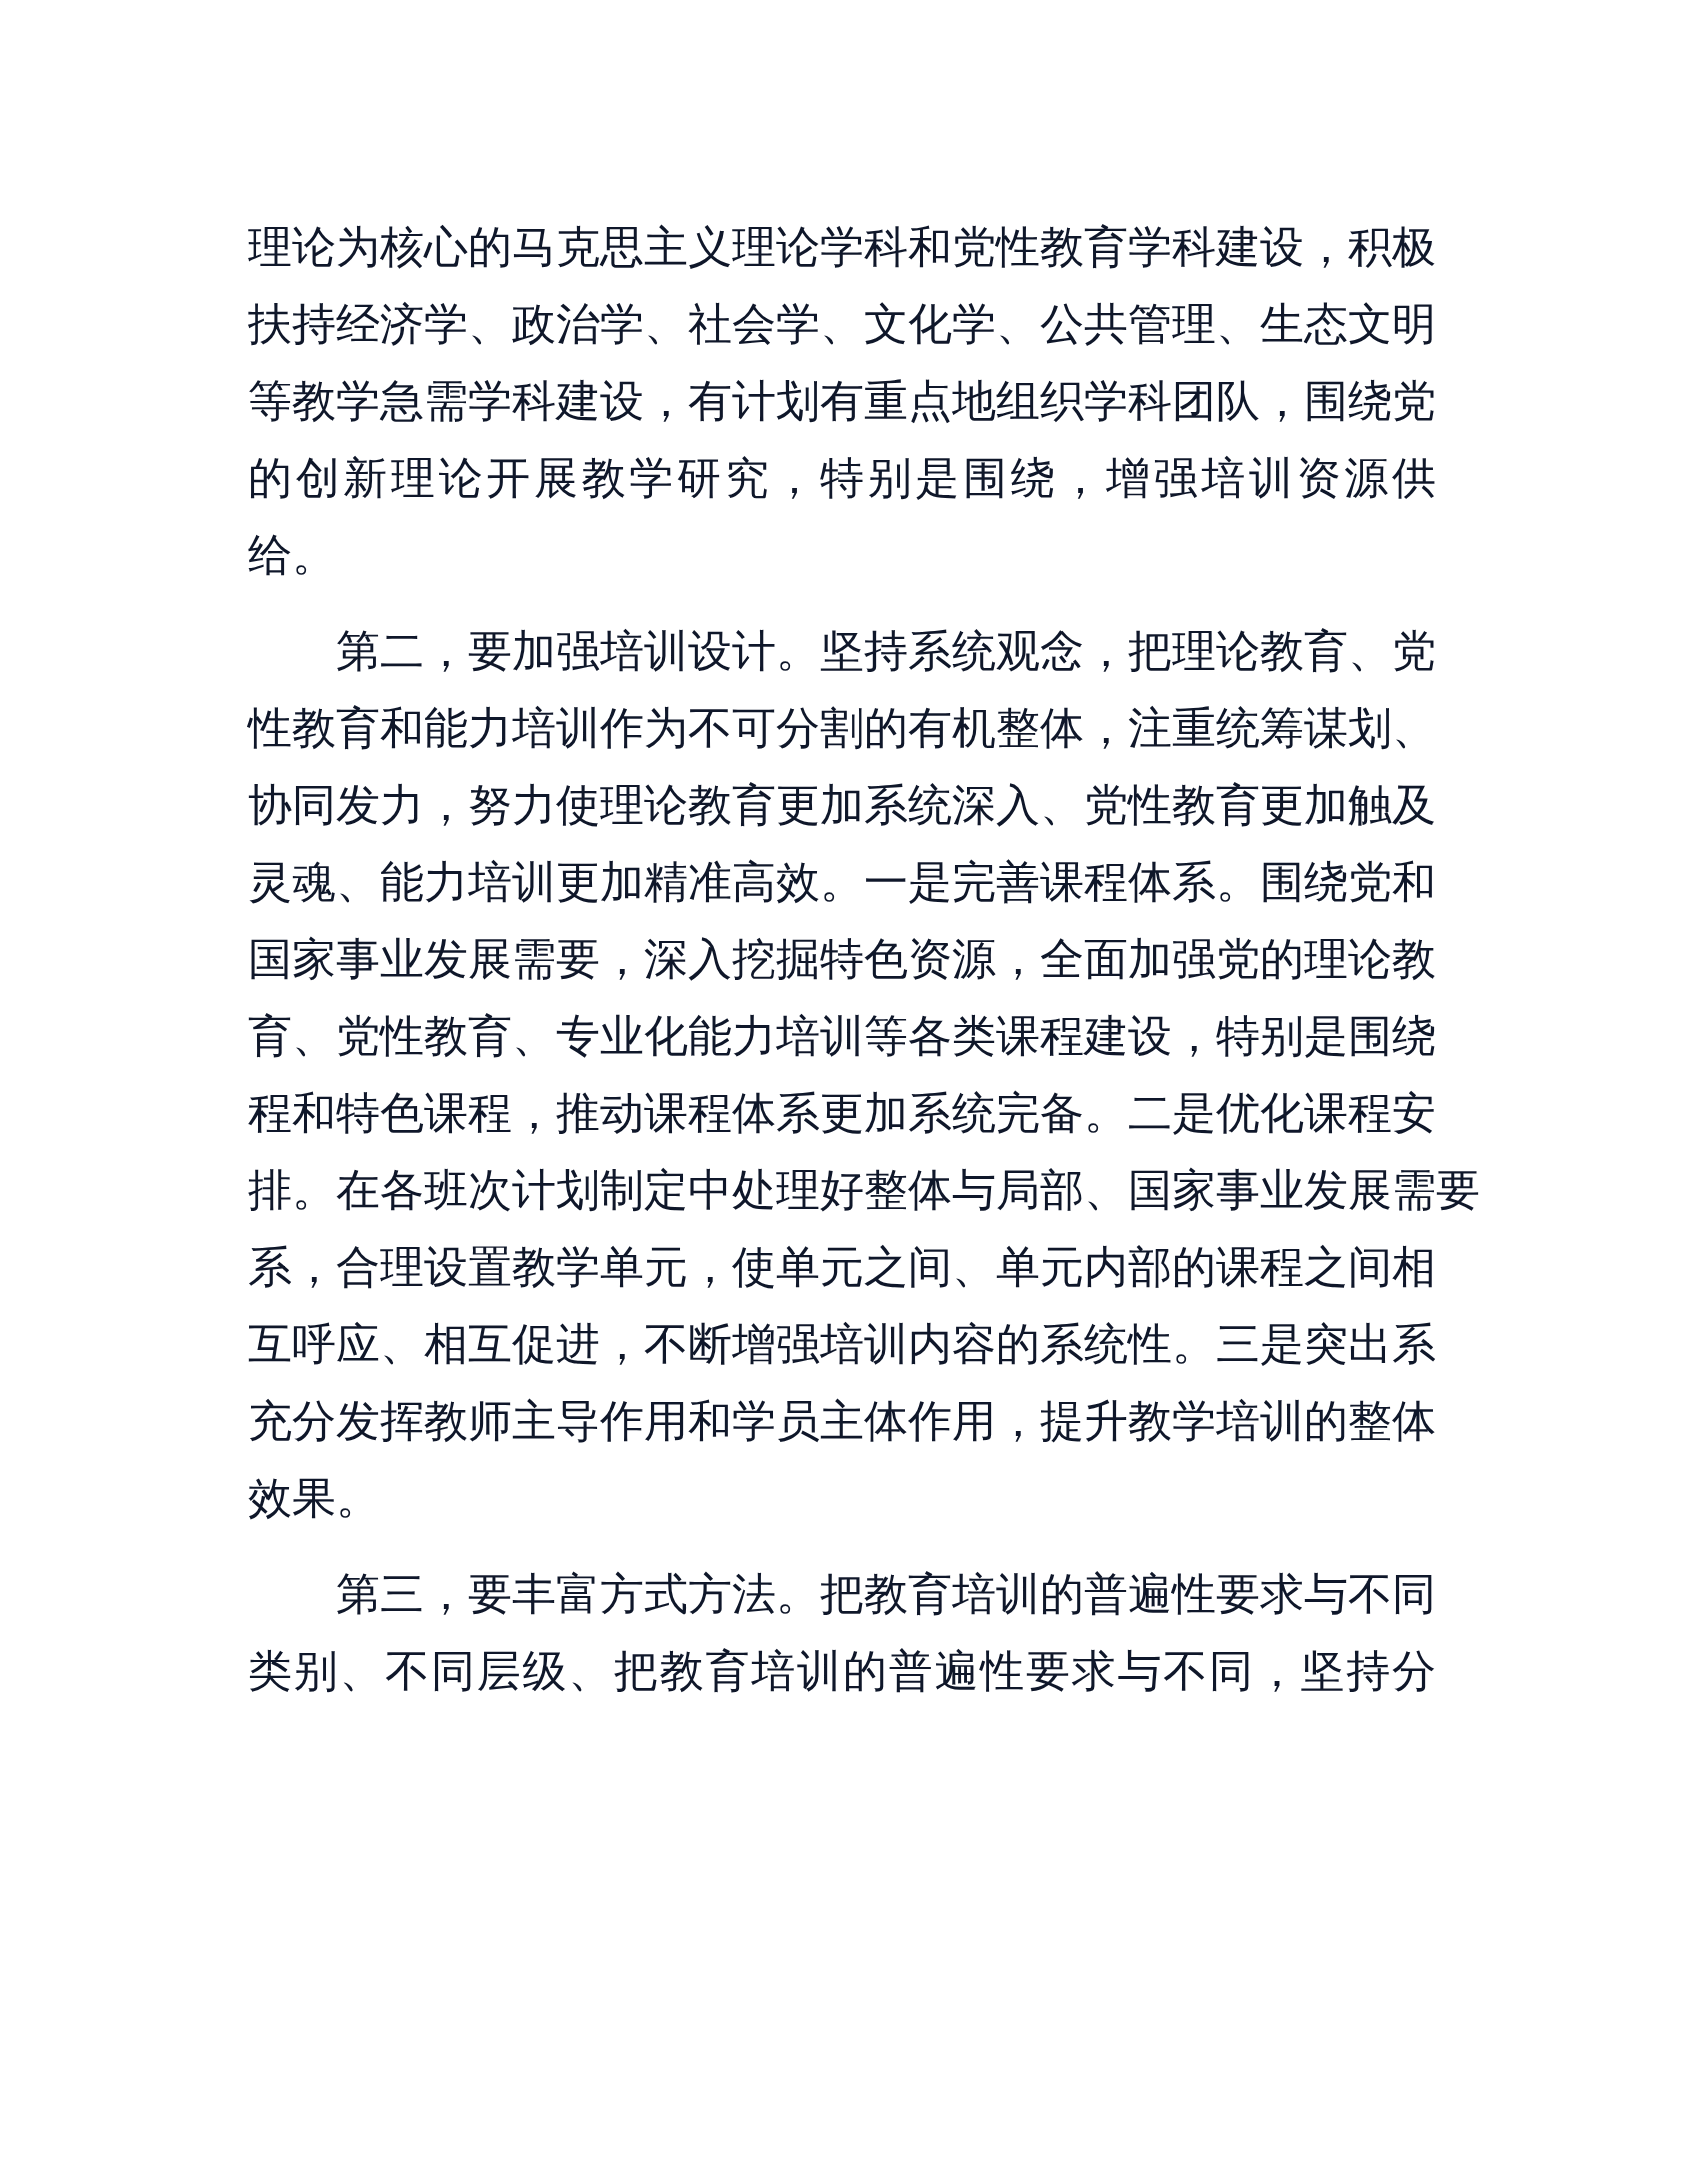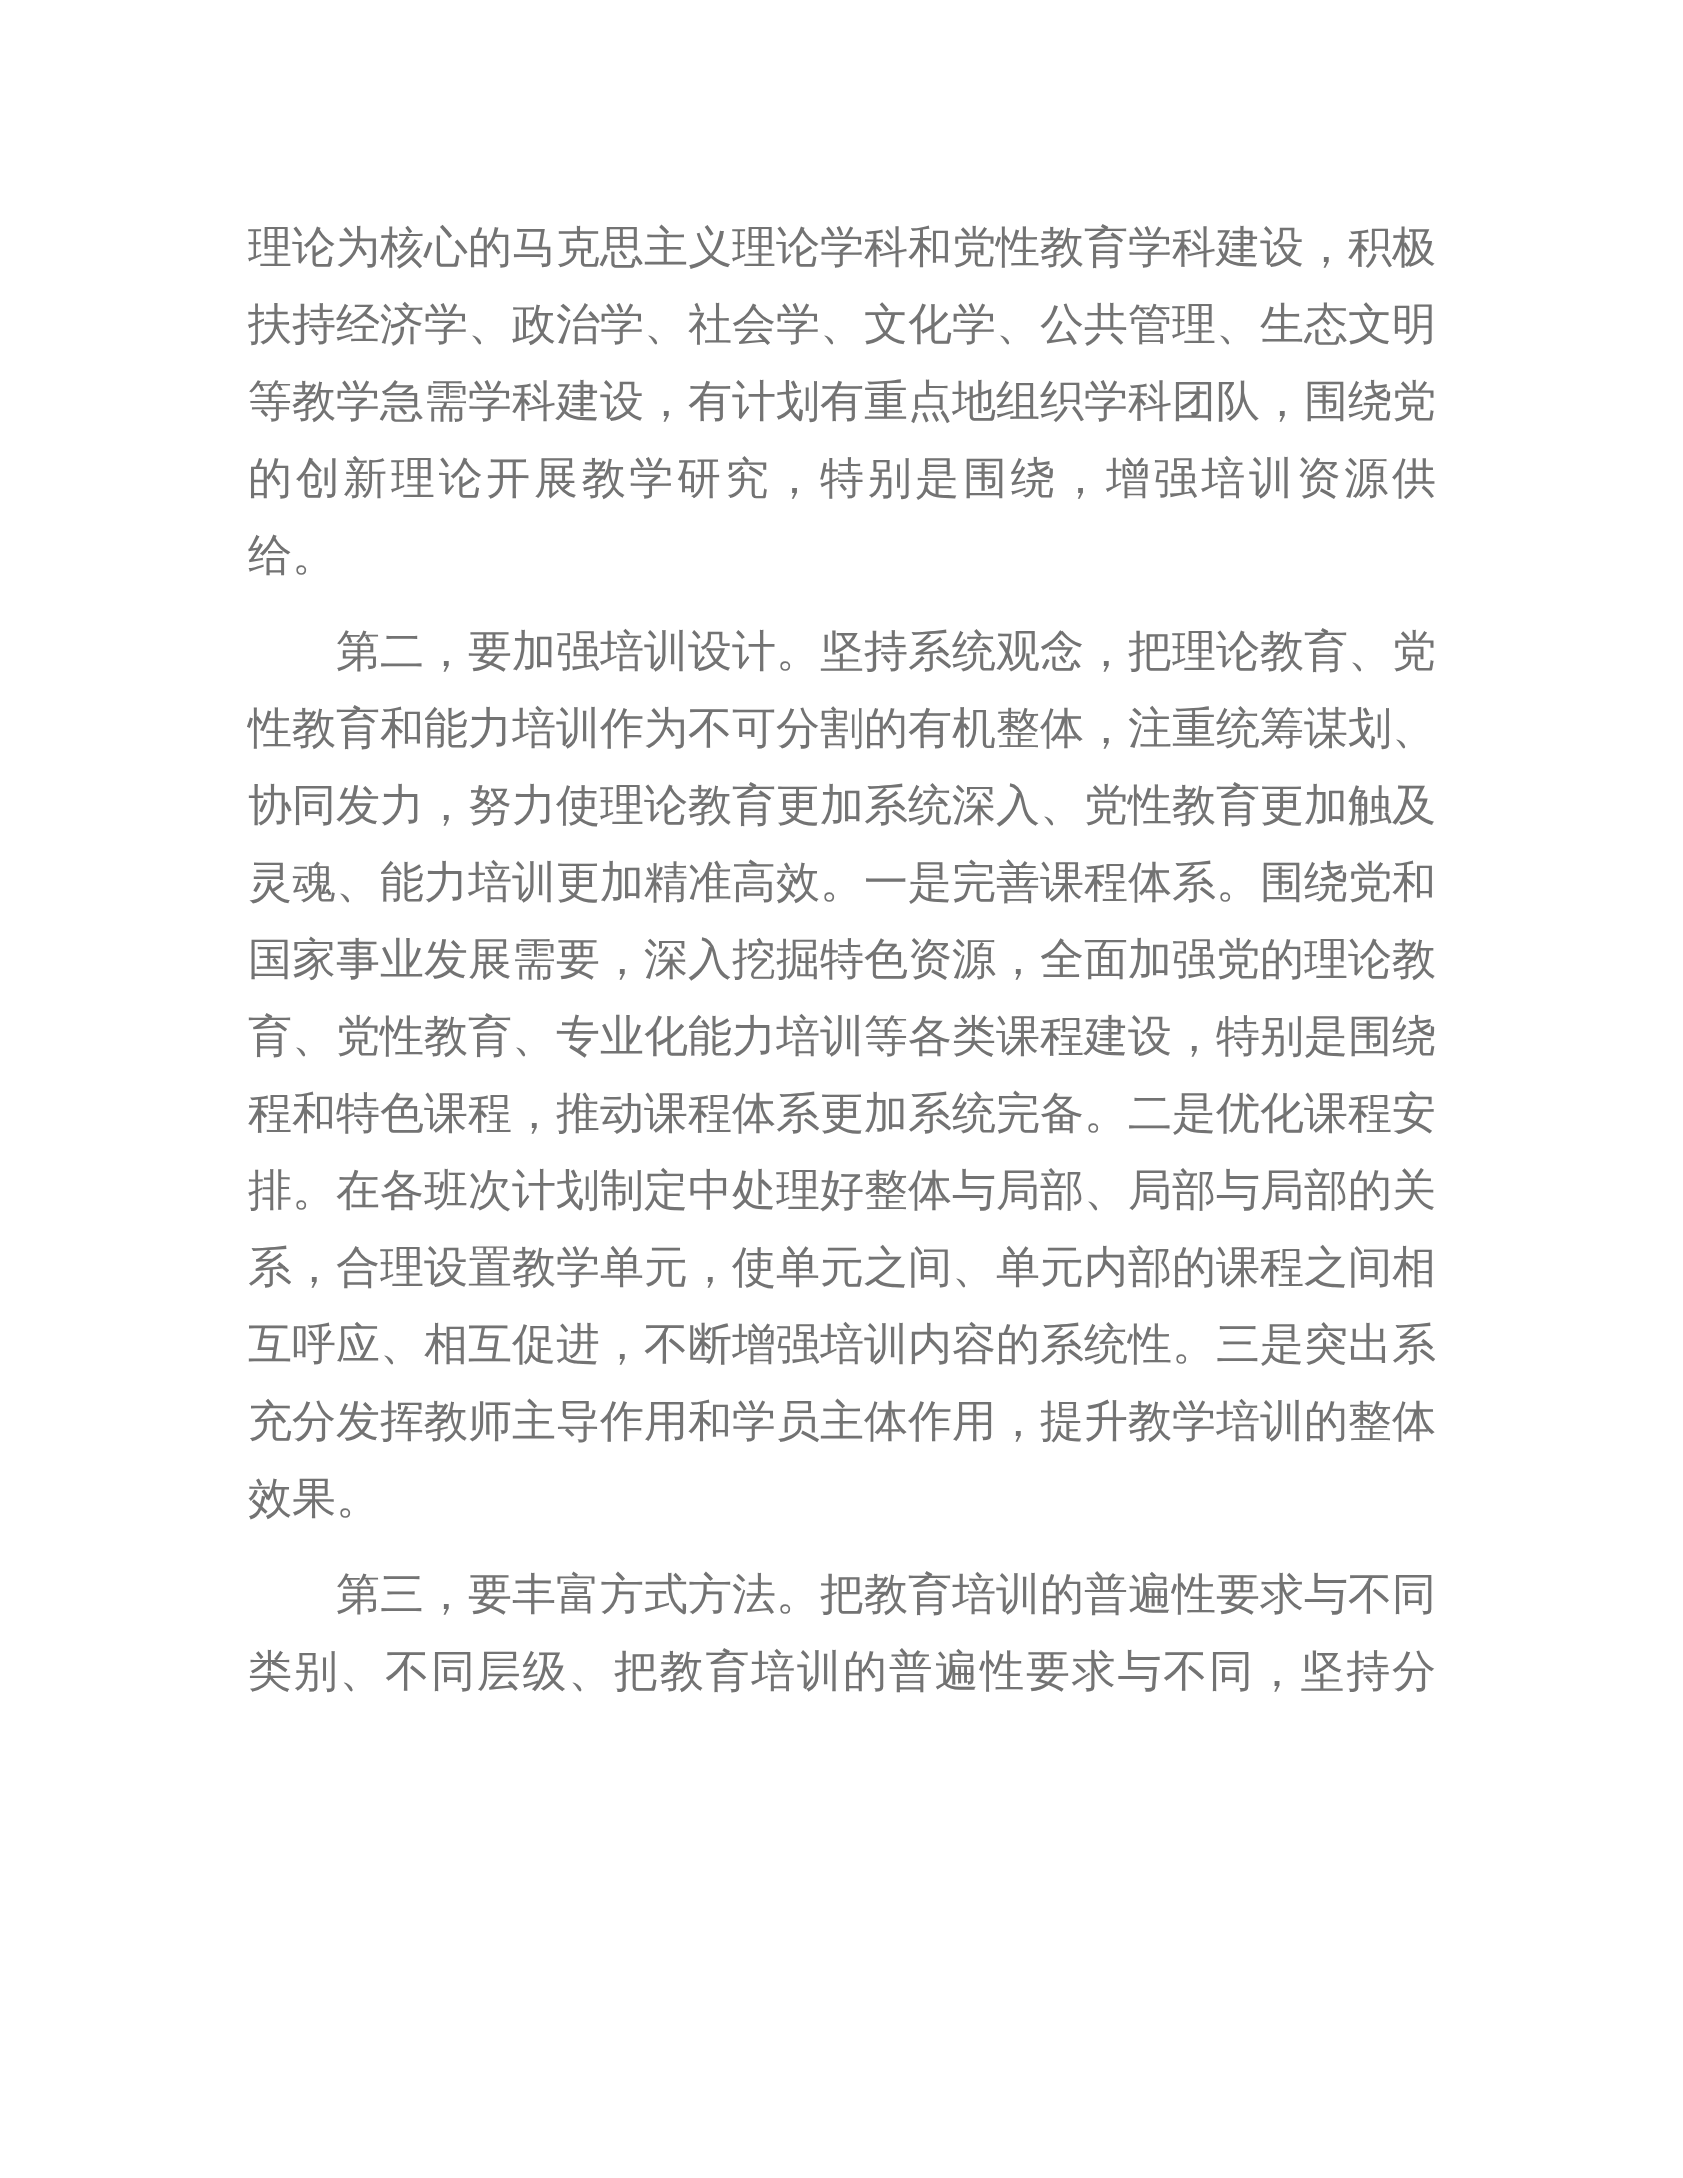--- a/index.html
+++ b/index.html
@@ -5,21 +5,21 @@
   html, body { margin: 0; padding: 0; background: #ffffff; }
   body { width: 1683px; height: 2178px; position: relative; overflow: hidden; }
   .page {
     position: absolute;
     left: 248px;
     top: 208px;
     width: 1188px;
     font-family: "DejaVu Sans", "Liberation Sans", sans-serif;
     font-size: 44px;
     line-height: 77px;
-    color: #737373;
+    color: #0f172a;
   }
   .para {
     margin: 0 0 19px 0;
     text-align: justify;
     text-justify: inter-character;
     letter-spacing: 0;
   }
   .line { display: block; white-space: nowrap; height: 77px; text-align-last: justify; }
   .line.last { text-align-last: left; }
   .indent { padding-left: 88px; }
@@ -38,21 +38,21 @@
   </div>
 
   <div class="para">
     <span class="line indent">第二，要加强培训设计。坚持系统观念，把理论教育、党</span>
     <span class="line">性教育和能力培训作为不可分割的有机整体，注重统筹谋划、</span>
     <span class="line">协同发力，努力使理论教育更加系统深入、党性教育更加触及</span>
     <span class="line">灵魂、能力培训更加精准高效。一是完善课程体系。围绕党和</span>
     <span class="line">国家事业发展需要，深入挖掘特色资源，全面加强党的理论教</span>
     <span class="line">育、党性教育、专业化能力培训等各类课程建设，特别是围绕</span>
     <span class="line">程和特色课程，推动课程体系更加系统完备。二是优化课程安</span>
-    <span class="line">排。在各班次计划制定中处理好整体与局部、局部与局部的关</span>
+    <span class="line">排。在各班次计划制定中处理好整体与局部、国家事业发展需要</span>
     <span class="line">系，合理设置教学单元，使单元之间、单元内部的课程之间相</span>
     <span class="line">互呼应、相互促进，不断增强培训内容的系统性。三是突出系</span>
     <span class="line">充分发挥教师主导作用和学员主体作用，提升教学培训的整体</span>
     <span class="line last">效果。</span>
   </div>
 
   <div class="para">
     <span class="line indent">第三，要丰富方式方法。把教育培训的普遍性要求与不同</span>
     <span class="line">类别、不同层级、把教育培训的普遍性要求与不同，坚持分</span>
   </div>

